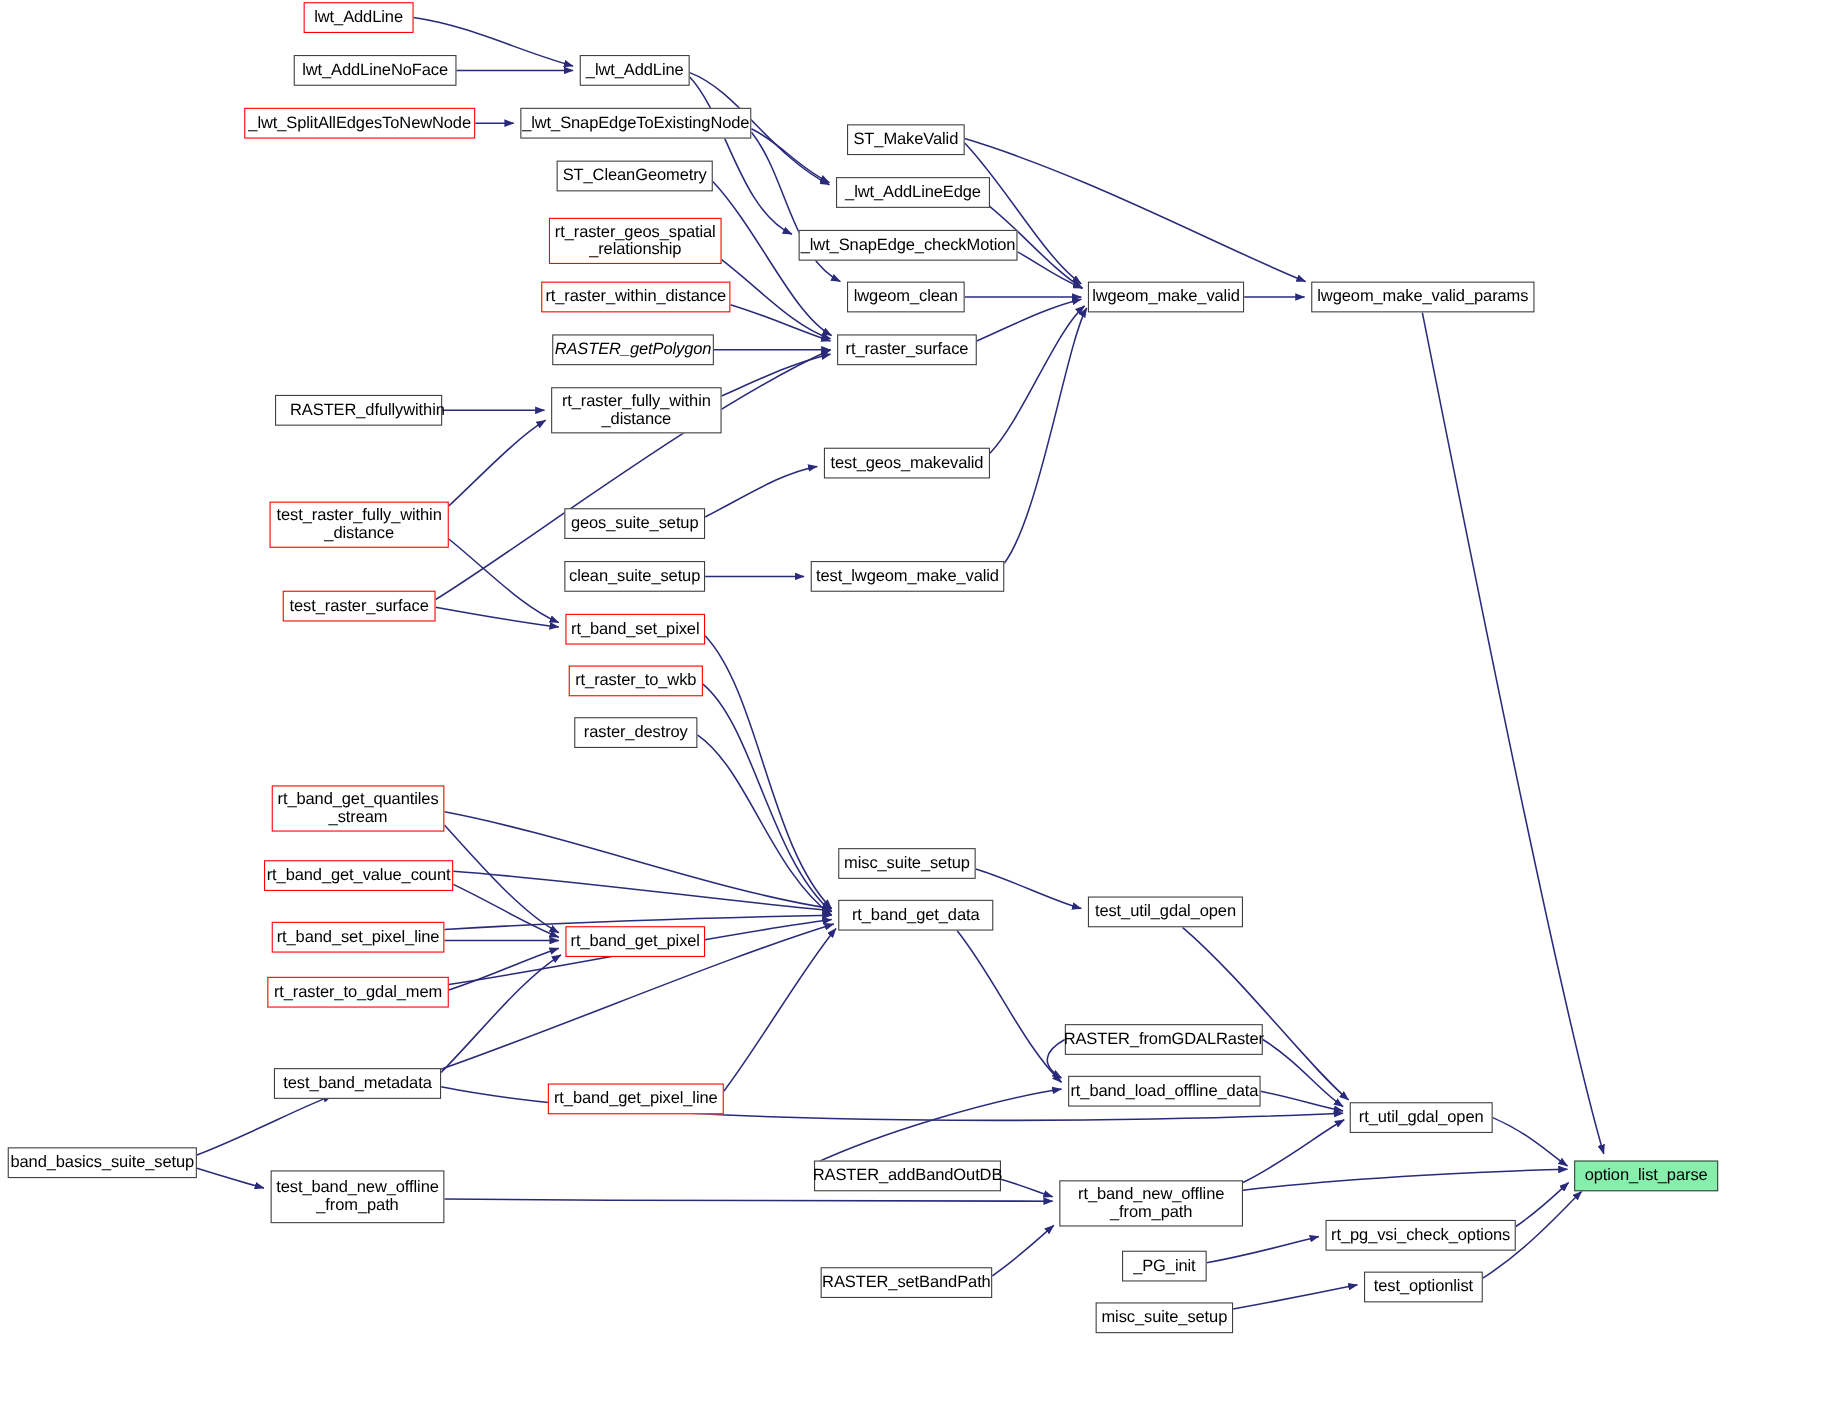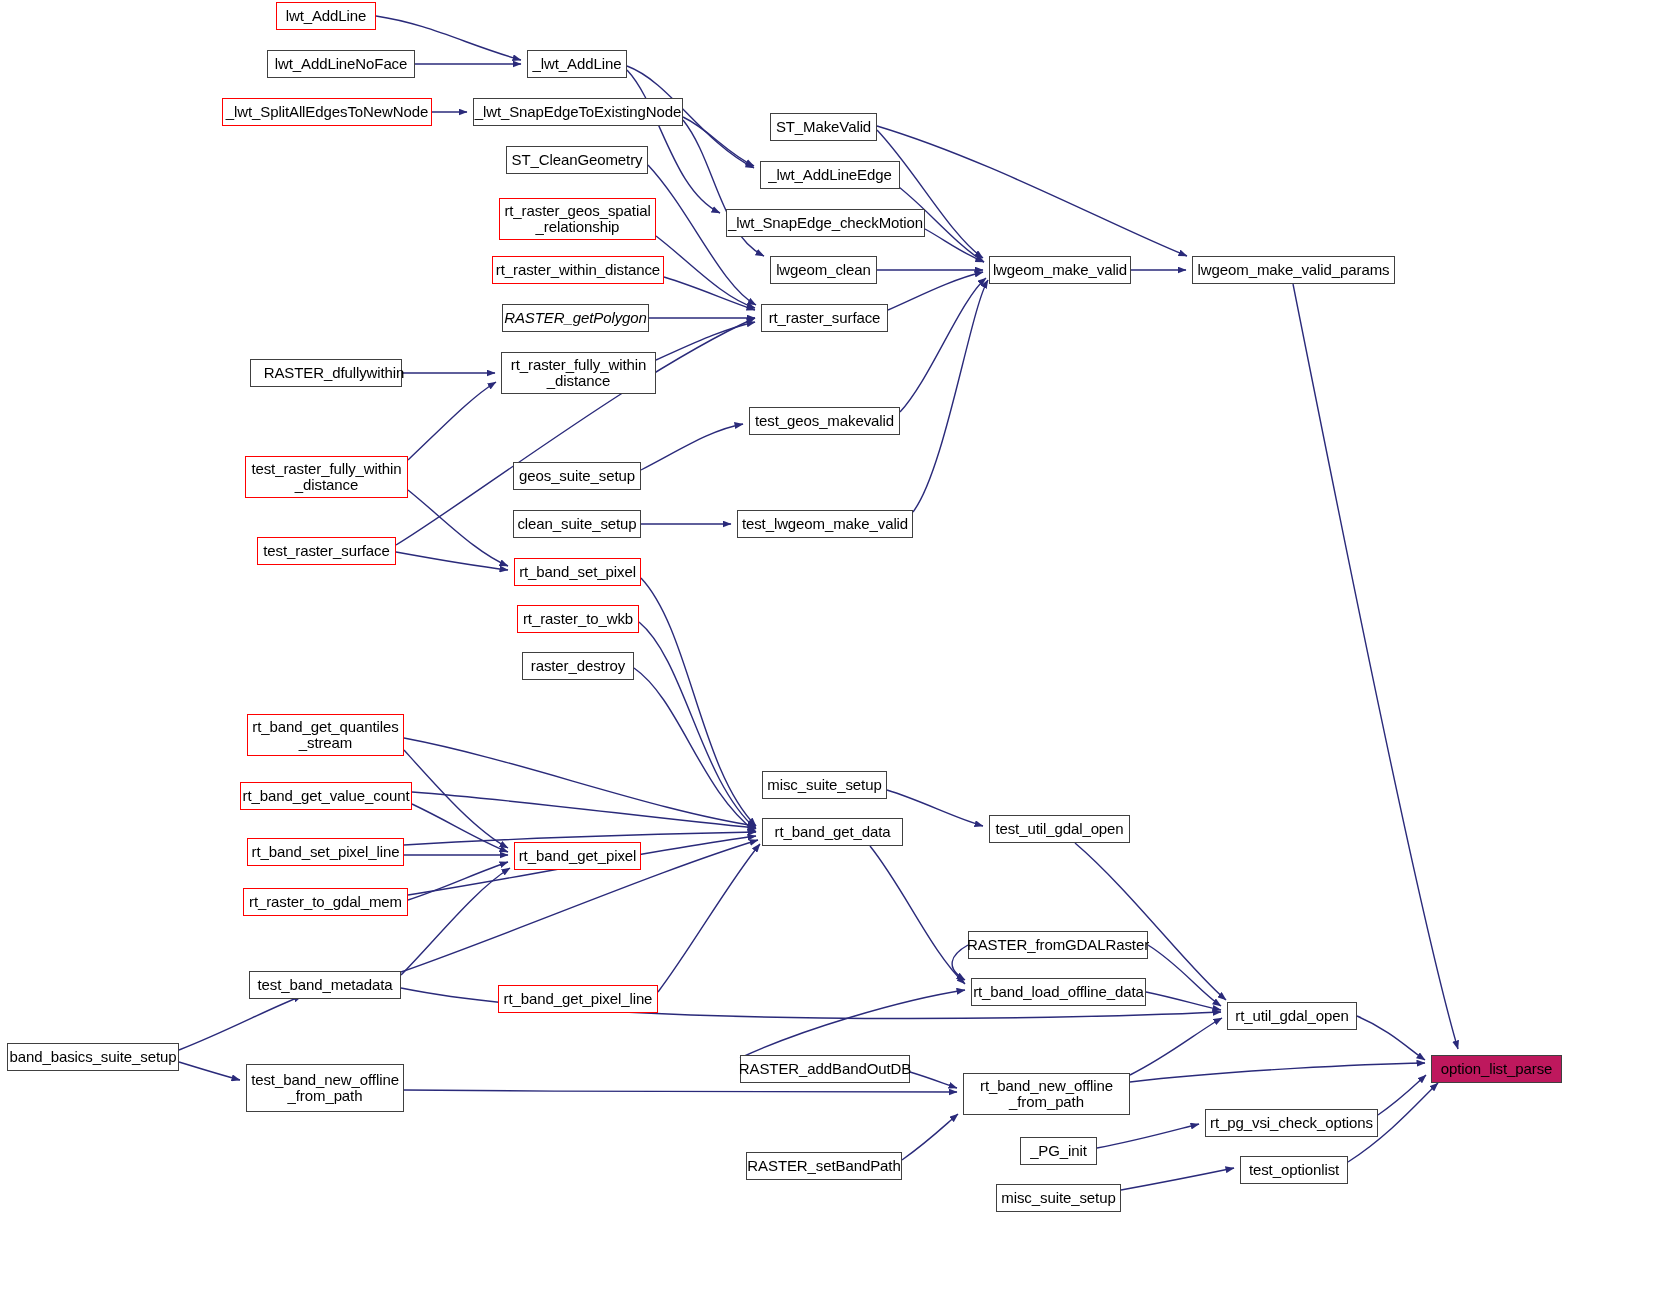--- a/index.html
+++ b/index.html
@@ -40,21 +40,21 @@
     color: #000000;
     line-height: 1.08;
     white-space: pre;
     letter-spacing: -0.1px;
     cursor: pointer;
   }
   .node.red {
     border-color: #ff0000;
   }
   .node.highlight {
-    background: #be185d;
+    background: #86efac;
     border-color: #404040;
   }
   .node-label {
     pointer-events: none;
     display: block;
   }
 </style>
 </head>
 <body>
 

